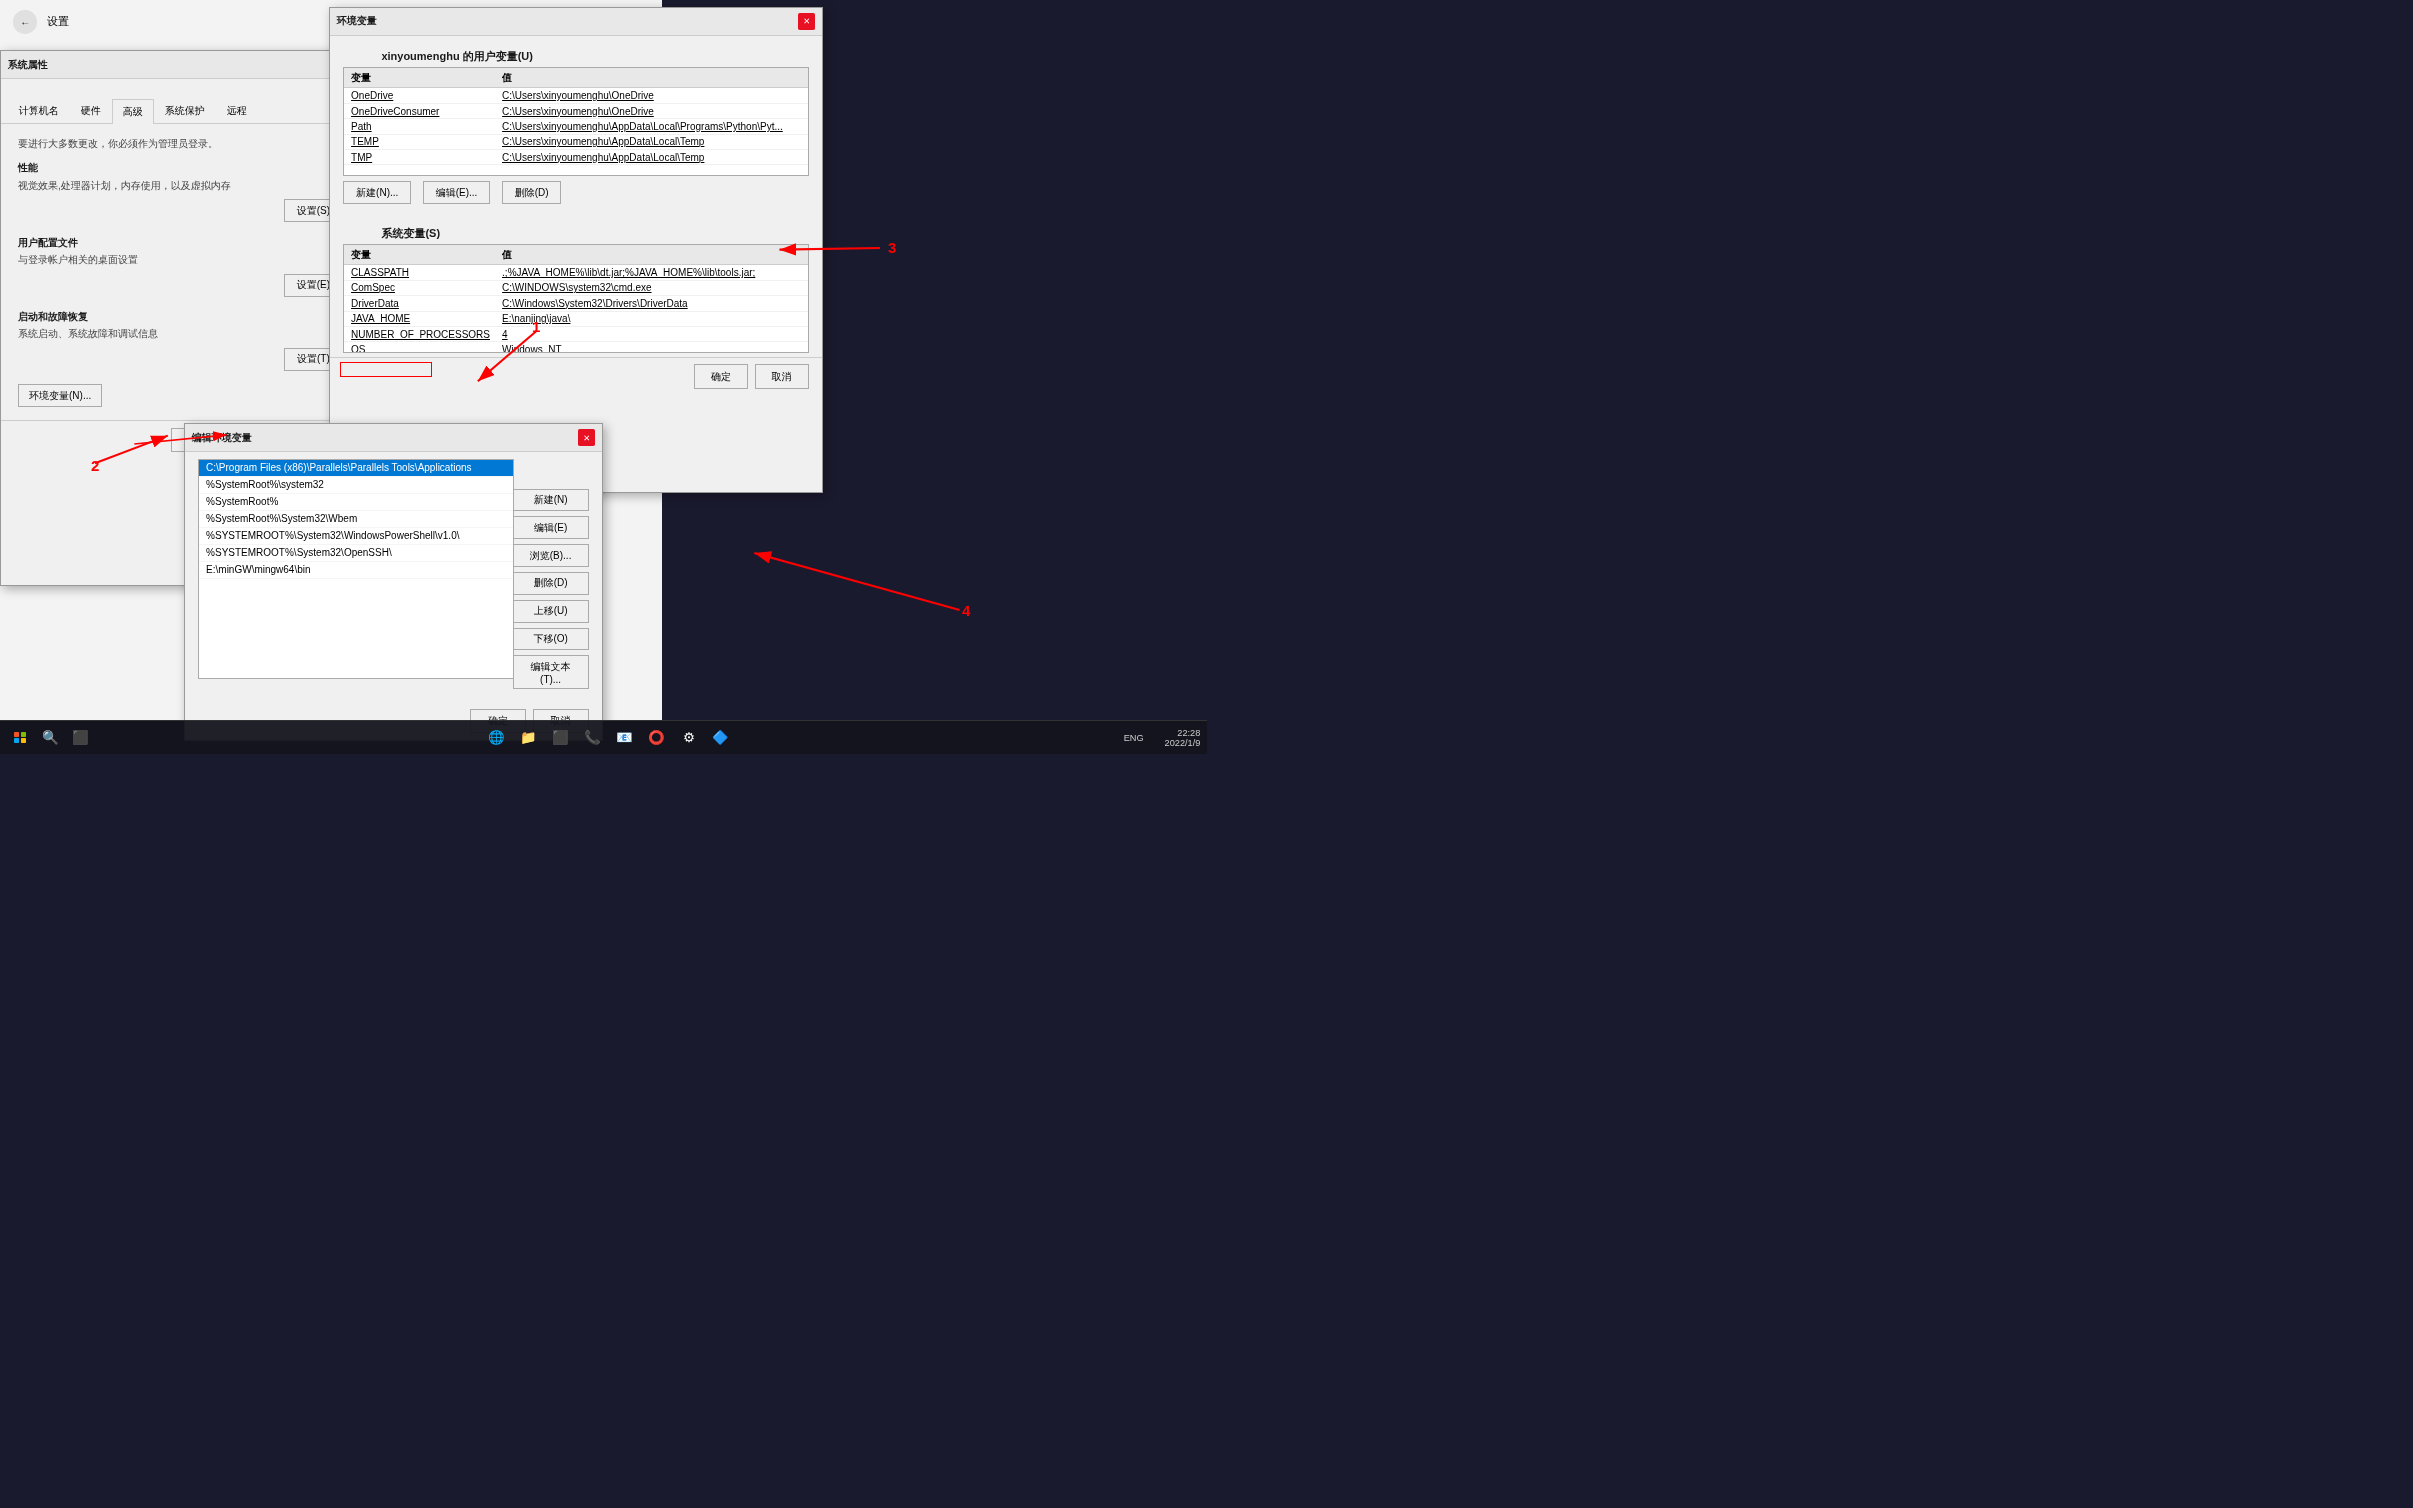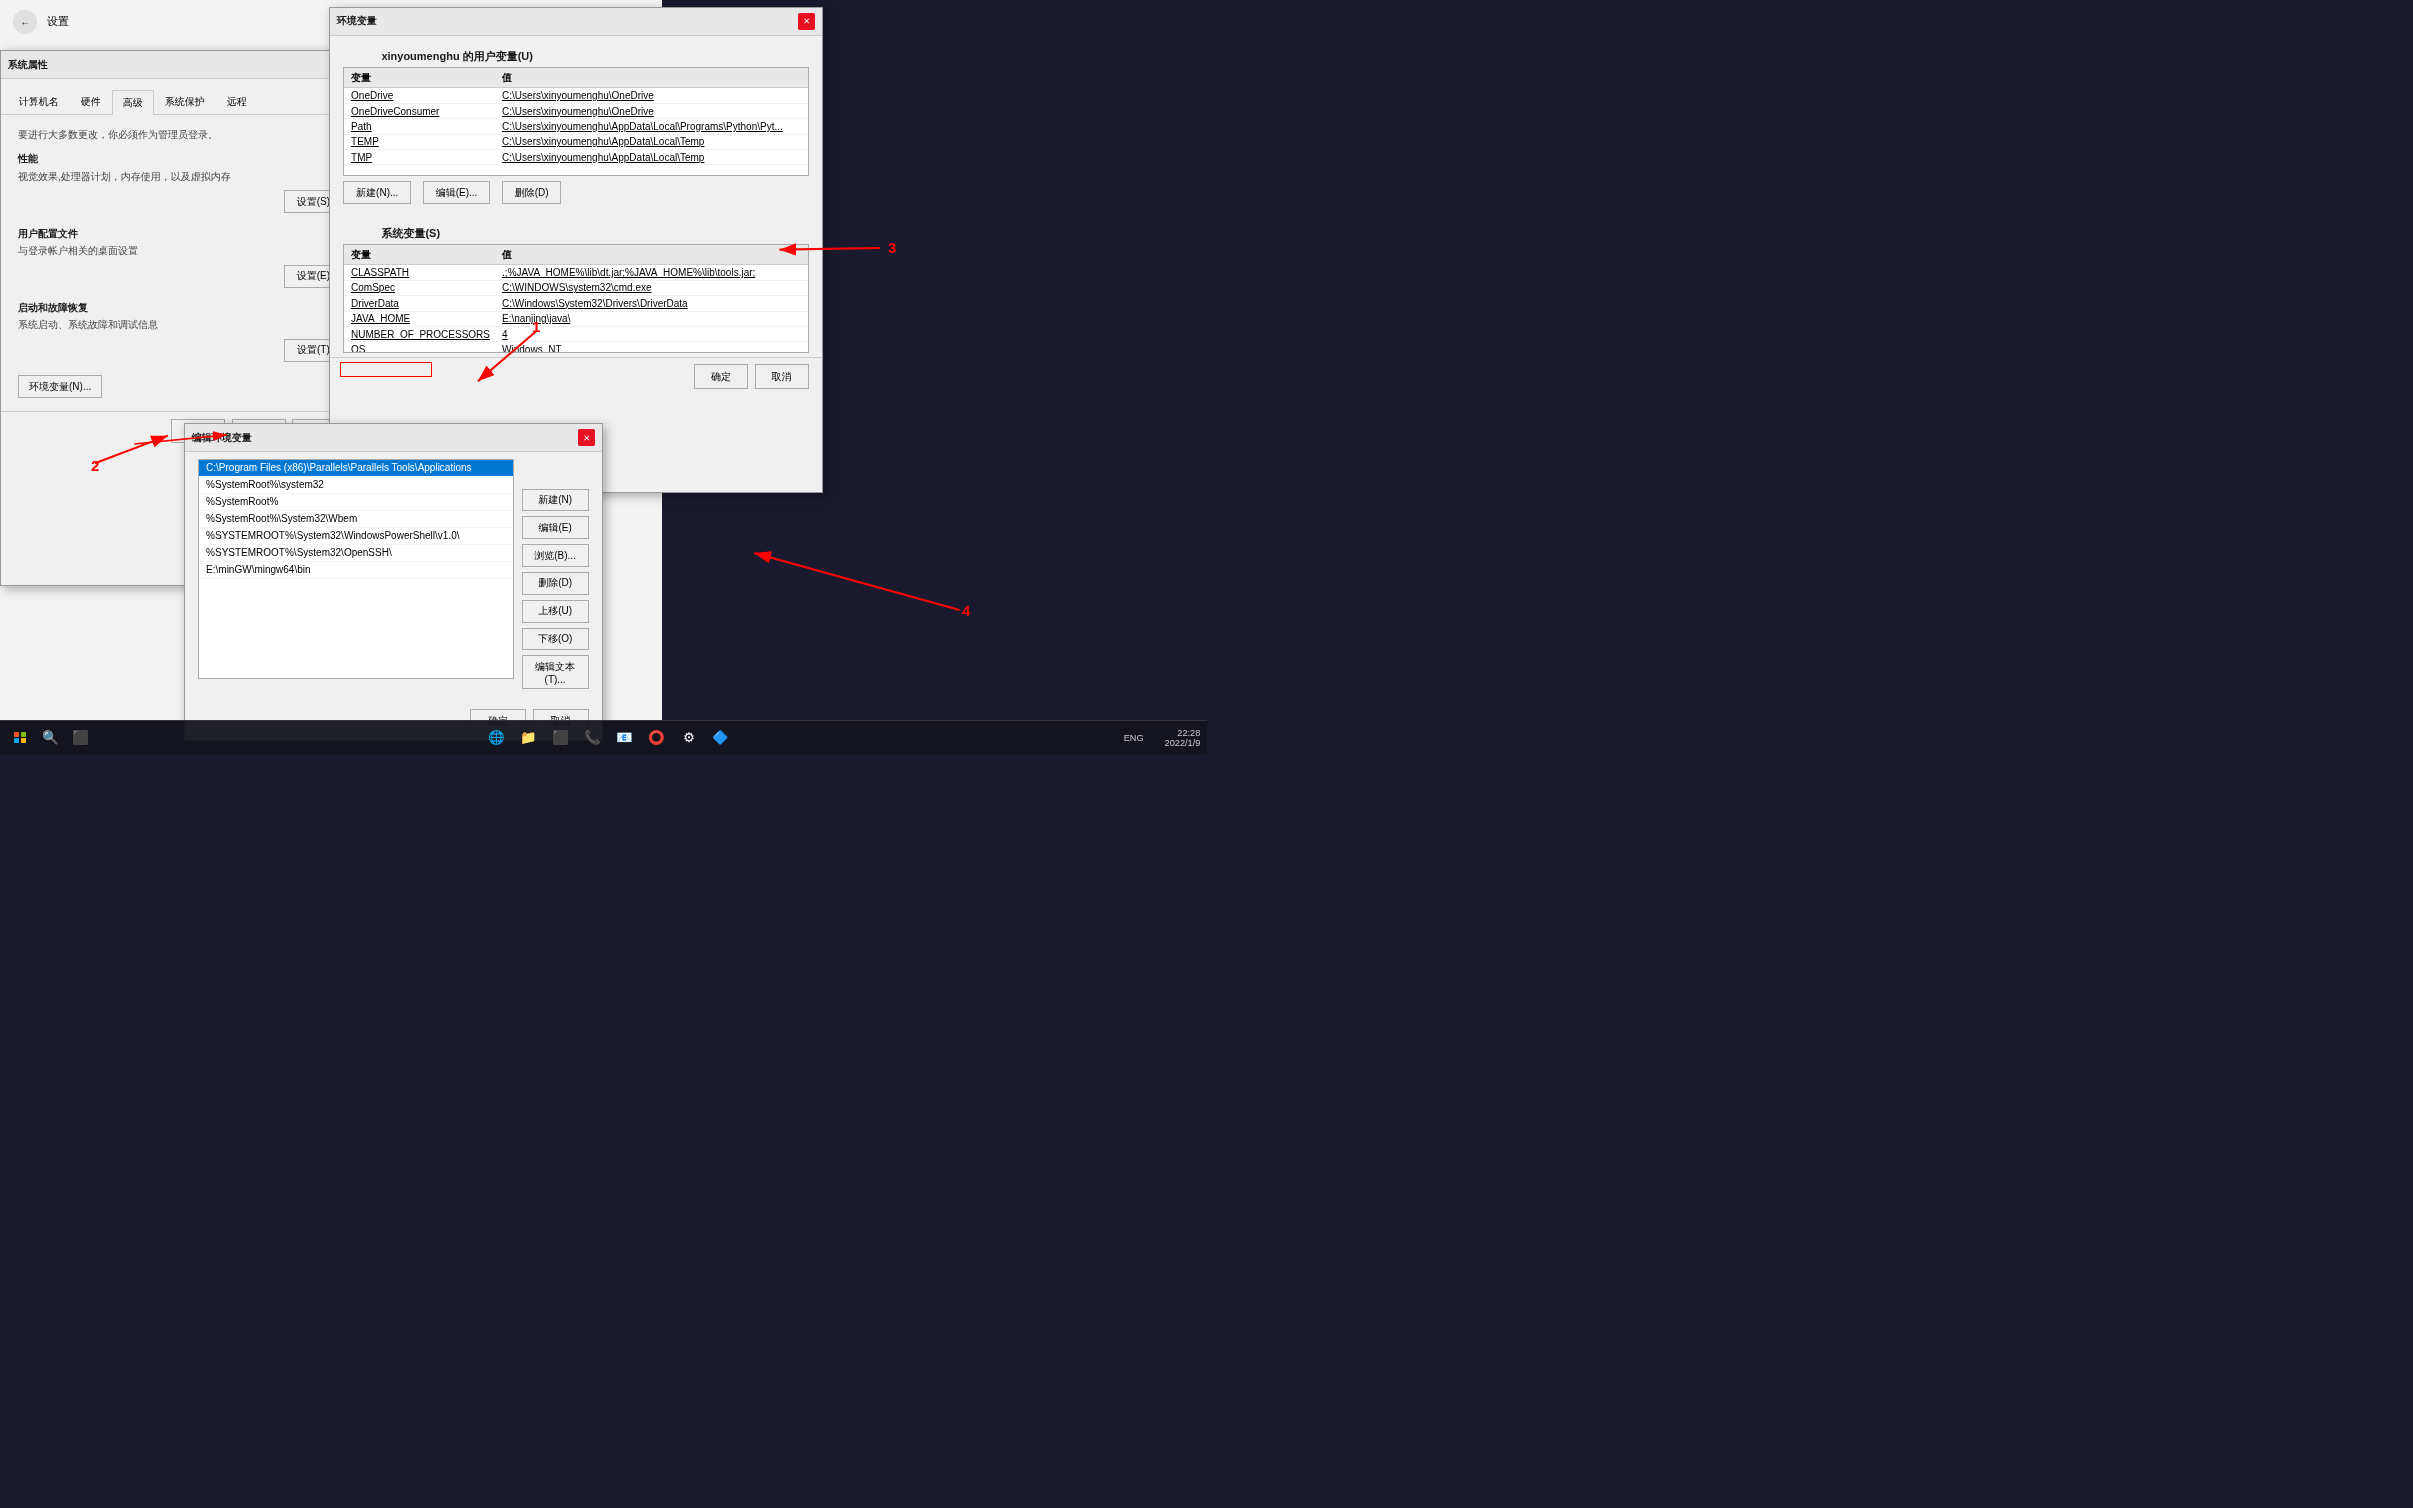--- a/index.html
+++ b/index.html
@@ -213,21 +213,21 @@
       background: #f0f0f0;
       border-bottom: 0.8px solid #ccc;
       padding: 0 6.7px;
     }
     .dialog-tab {
       padding: 5px 10px;
       font-size: 10px;
       cursor: pointer;
       border: 0.8px solid transparent;
       border-bottom: none;
-      margin-top: 10px;
+      margin-top: 19px;
       background: transparent;
     }
     .dialog-tab.active {
       background: #f0f0f0;
       border-color: #ccc;
       border-bottom-color: #f0f0f0;
       position: relative;
       top: 0.8px;
     }
     .dialog-body {
@@ -367,21 +367,21 @@
       display: flex;
       flex-direction: column;
       gap: 5px;
     }
     .editenv-side-btn {
       padding: 3.4px 8.4px;
       background: #f0f0f0;
       border: 0.8px solid #aaa;
       cursor: pointer;
       font-size: 10px;
-      width: 67px;
+      width: 76px;
     }
     .editenv-footer {
       position: absolute;
       bottom: 6.7px;
       right: 13.4px;
       display: flex;
       gap: 6.7px;
     }
     .editenv-footer-btn {
       padding: 4.2px 17px;

